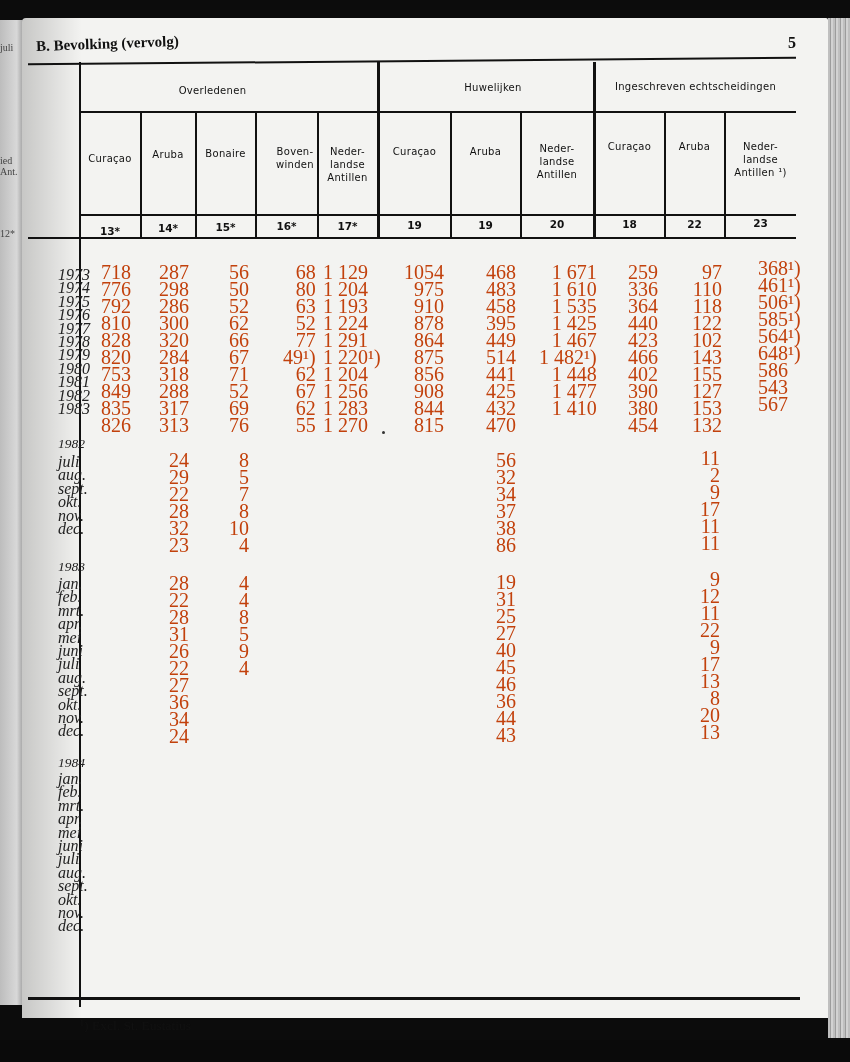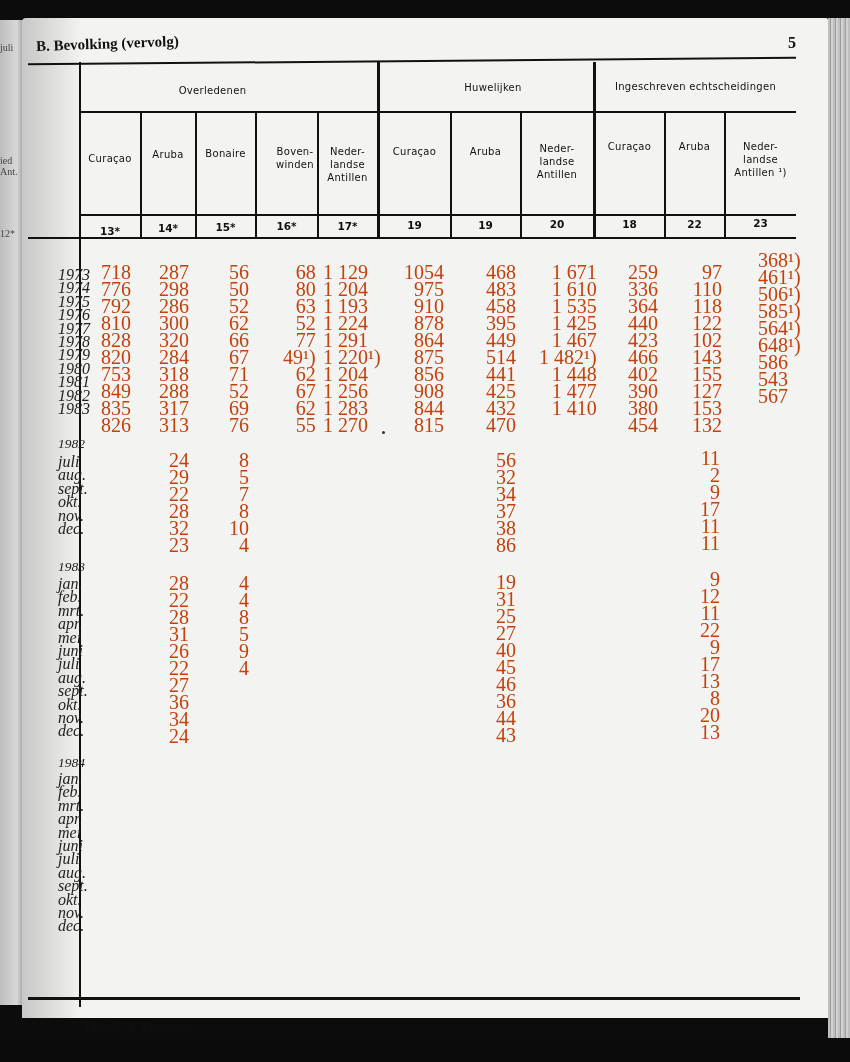--- a/index.html
+++ b/index.html
@@ -237,21 +237,21 @@
 <div class="col" style="right:128px;top:264px;">97
 110
 118
 122
 102
 143
 155
 127
 153
 132</div>
-<div class="col" style="left:758px;top:252px;text-align:left;">368¹)
+<div class="col" style="left:758px;top:260px;text-align:left;">368¹)
 461¹)
 506¹)
 585¹)
 564¹)
 648¹)
 586
 543
 567</div>
 
 <div style="position:absolute;left:382px;top:431px;width:3px;height:3px;background:#333;border-radius:50%;"></div>

